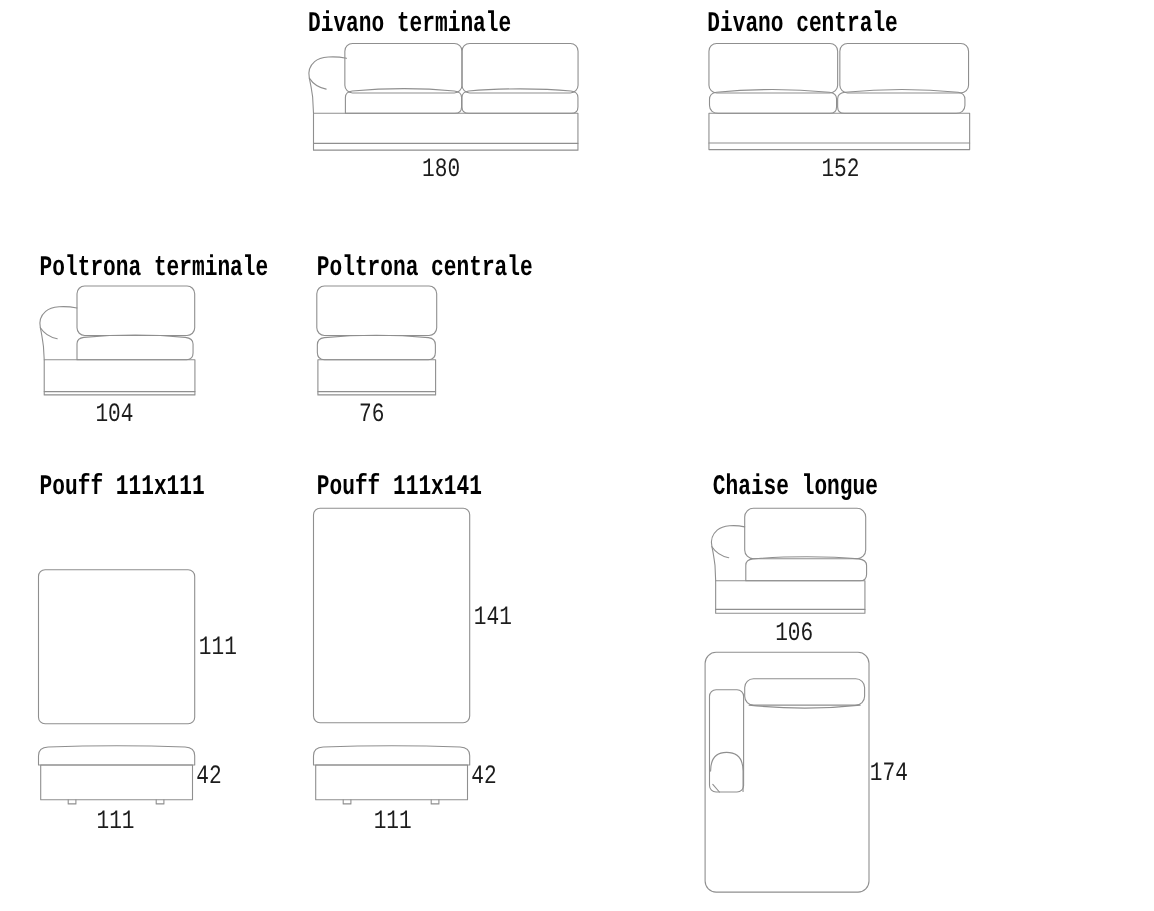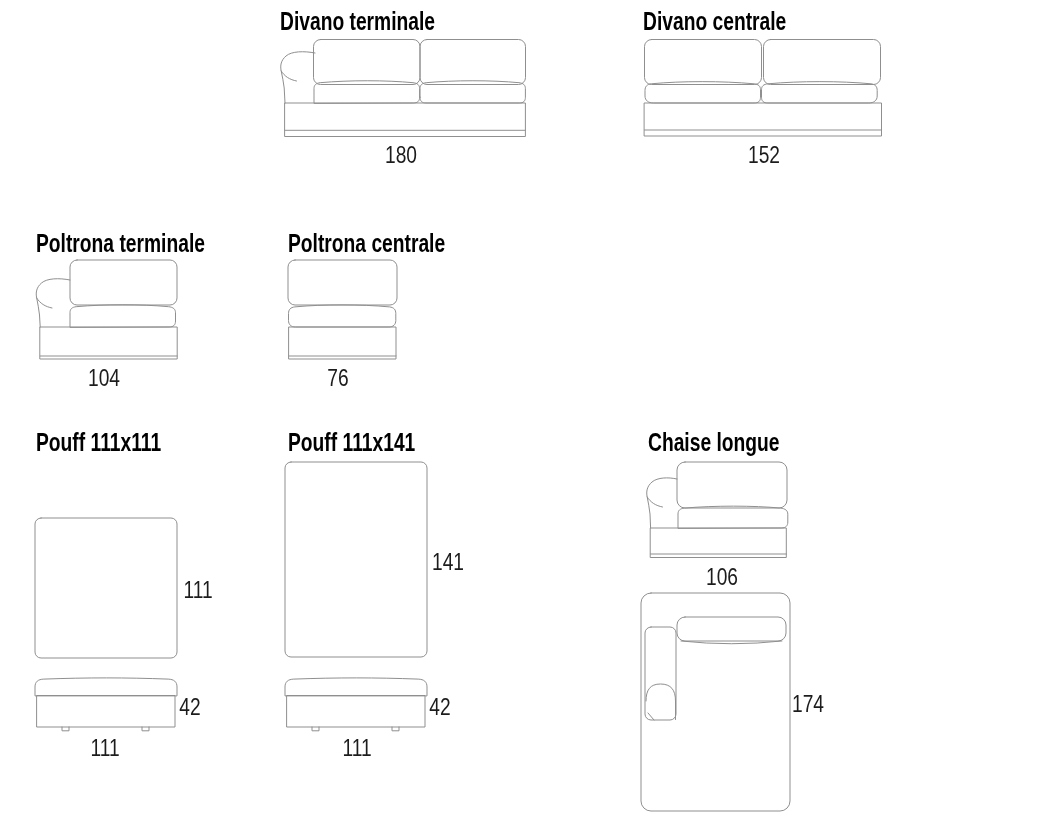--- a/index.html
+++ b/index.html
@@ -1,18 +1,18 @@
 <!DOCTYPE html>
 <html><head>
 <meta charset="utf-8">
 <style>
   html,body{margin:0;padding:0;background:#ffffff;}
   .canvas{
     position:relative;width:1049px;height:828px;background:#ffffff;
-    font-family:Liberation Sans, sans-serif;overflow:hidden;
+    font-family:Liberation Mono, monospace;overflow:hidden;
   }
   .fig-title{
     position:absolute;font-weight:bold;font-size:26px;color:#000;
     line-height:1;white-space:nowrap;
     transform:scaleX(0.74);transform-origin:left top;
   }
   .dim{
     position:absolute;width:60px;margin-left:-30px;text-align:center;
     font-size:24px;color:#1c1c1c;line-height:1;white-space:nowrap;
     transform:scaleX(0.8);

